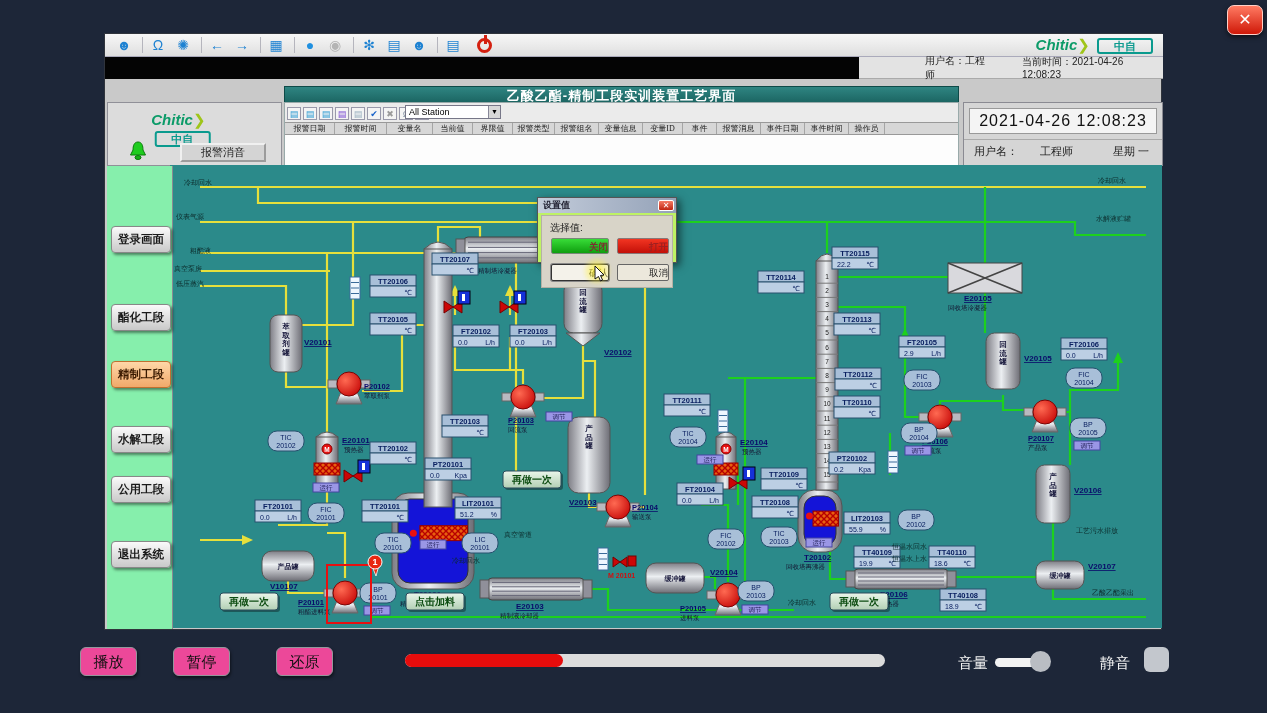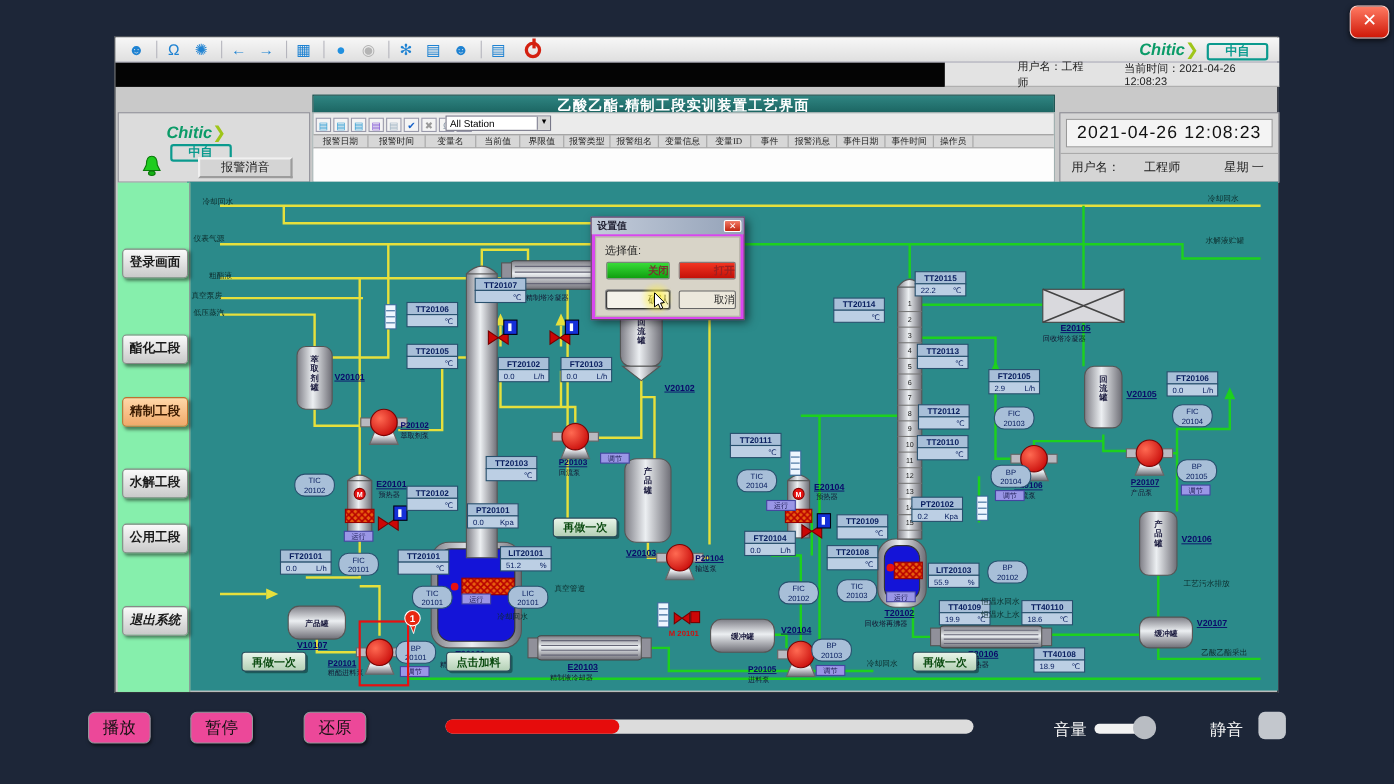--- a/index.html
+++ b/index.html
@@ -36,21 +36,21 @@
   .ahc{font-size:8px;color:#222;border-right:1px solid #a5a5a5;text-align:center;line-height:12px;overflow:hidden;white-space:nowrap;font-family:Liberation Serif, serif;}
   #alarmlist{position:absolute;left:0;top:32px;width:673px;height:30px;background:#fdfdfd;}
   #clockpanel{left:858px;top:68px;width:200px;height:64px;background:#d5d5d5;border:1px solid #8a8a92;padding-left:42px;}
   #clockbox{position:absolute;left:5px;top:5px;width:188px;height:26px;background:#f4f4f4;border:1px solid #999;font-size:16px;letter-spacing:1px;text-align:center;line-height:24px;color:#111;}
   #clockuser{position:absolute;left:0;top:36px;width:198px;height:24px;border-top:1px solid #aaa;font-size:11px;color:#222;display:flex;align-items:center;}
   #sidebar{left:2px;top:132px;width:66px;height:463px;background:#86efac;border-right:1px solid #8a8a92;z-index:3;}
   .sbtn{position:absolute;left:4px;width:60px;height:27px;background:linear-gradient(#fafafa,#c9c9c9);border:1px solid #888;border-radius:4px;box-shadow:2px 2px 3px rgba(0,0,0,.45);font-size:11.5px;font-weight:bold;color:#1a1a1a;text-align:center;line-height:25px;cursor:pointer;}
   .sbtn.active{background:linear-gradient(#ffd7a8,#f0a96a);border-color:#c07030;color:#3a1a00;}
   #dia{position:absolute;left:170px;top:165px;z-index:1;}
   
-  #dlg{left:537px;top:197px;width:140px;height:94px;background:#d946ef;border:1px solid #555;box-shadow:3px 3px 8px rgba(0,0,0,.55);z-index:10;}
+  #dlg{left:537px;top:197px;width:140px;height:66px;background:#bef264;border:1px solid #555;box-shadow:3px 3px 8px rgba(0,0,0,.55);z-index:10;}
   #dlgtitle{position:absolute;left:0;top:0;width:138px;height:15px;background:linear-gradient(90deg,#c3ccda,#94a2b8);font-size:9px;font-weight:bold;color:#223;line-height:15px;padding-left:5px;}
   #dlgx{position:absolute;right:2px;top:2px;width:16px;height:11px;background:linear-gradient(#f47a64,#c02612);border:1px solid #fff;border-radius:2px;color:#fff;font-size:8px;line-height:10px;text-align:center;cursor:pointer;}
   #dlgbody{position:absolute;left:3px;top:17px;width:132px;height:73px;background:#d8d4c8;border:1px solid #b5b1a5;}
   #dlgprompt{position:absolute;left:8px;top:5px;font-size:10px;color:#222;}
   .dbtn{position:absolute;height:16px;border-radius:2px;font-size:9.5px;text-align:right;line-height:15px;cursor:pointer;}
   #dbgreen{left:9px;top:22px;width:58px;background:linear-gradient(#38dc38,#0f9e0f);border:1px solid #787;color:#7a3030;font-weight:bold;}
   #dbred{left:75px;top:22px;width:52px;background:linear-gradient(#f23522,#c31008);border:1px solid #877;color:#a02020;font-weight:bold;}
   #dbok{left:9px;top:48px;width:58px;height:17px;background:#f4f2ea;border:1px solid #333;box-shadow:0 0 0 1px #888;color:#222;}
   #dbcancel{left:75px;top:48px;width:52px;height:17px;background:#ece8dc;border:1px solid #666;color:#222;}
   #glow{position:absolute;left:40px;top:40px;width:30px;height:30px;border-radius:50%;background:radial-gradient(rgba(255,240,60,.95),rgba(255,240,60,0) 70%);filter:blur(1px);pointer-events:none;}
@@ -157,21 +157,21 @@
         <span style="margin-left:40px">星期 一</span>
       </div>
     </div>
 
     <div id="sidebar" class="abs">
         <div class="sbtn" style="top: 60px;">登录画面</div>
         <div class="sbtn" style="top: 138px;">酯化工段</div>
         <div class="sbtn active" style="top: 195px;">精制工段</div>
         <div class="sbtn" style="top: 260px;">水解工段</div>
         <div class="sbtn" style="top: 310px;">公用工段</div>
-        <div class="sbtn" style="top: 385px; font-style: italic;">退出系统</div>
+        <div class="sbtn" style="top: 375px;">退出系统</div>
       </div>
   </div>
 
   <svg id="dia" width="992" height="463" viewBox="0 0 992 463">
       <defs>
         <linearGradient id="mv" x1="0" y1="0" x2="1" y2="0">
           <stop offset="0%" stop-color="#7e7e86"></stop>
           <stop offset="45%" stop-color="#eceff2"></stop>
           <stop offset="100%" stop-color="#6e6e76"></stop>
         </linearGradient>

